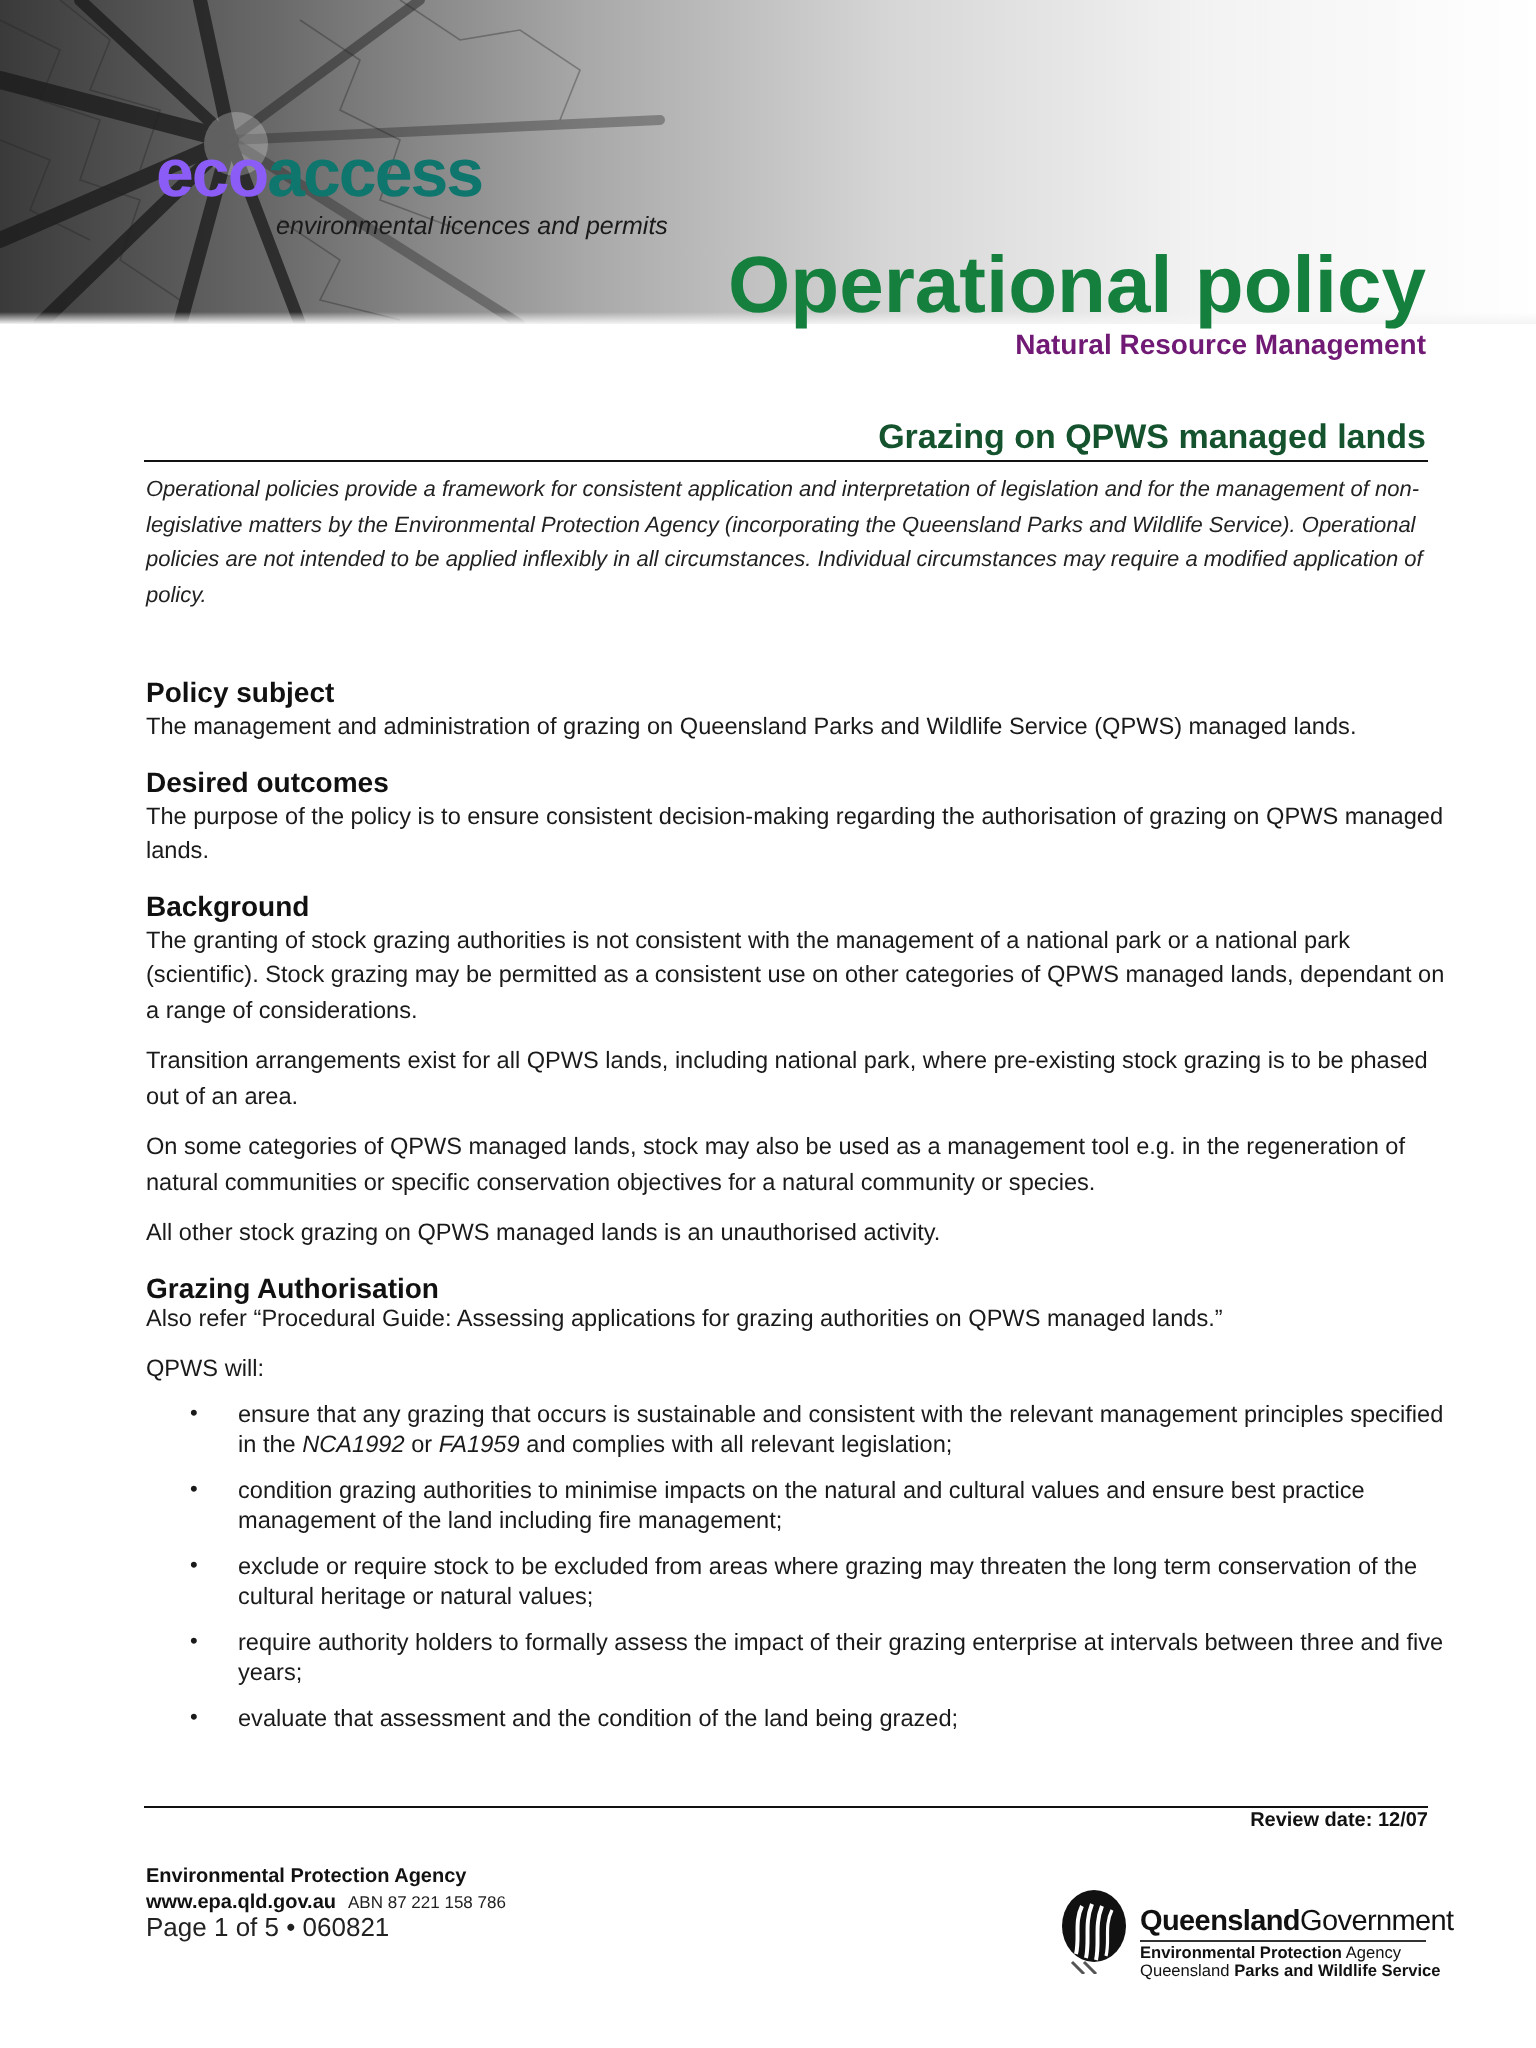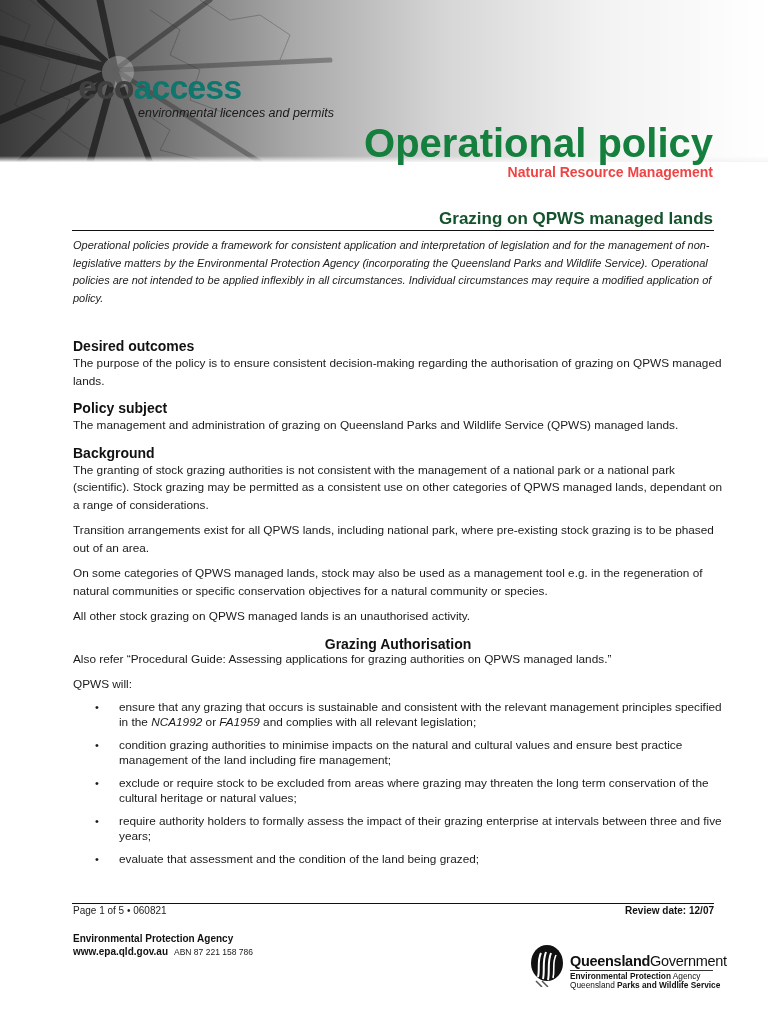--- a/index.html
+++ b/index.html
@@ -18,33 +18,33 @@
   .banner svg.leaf { position: absolute; left: 0; top: 0; }
   .banner .fade {
     position: absolute; left: 0; right: 0; bottom: 0; height: 6px;
     background: linear-gradient(180deg, rgba(255,255,255,0), #f4f4f4);
   }
   .logo {
     position: absolute; left: 78px; top: 70px;
     font-family: "Liberation Sans", sans-serif; font-weight: bold;
     font-size: 34px; letter-spacing: -1px; line-height: 1;
   }
-  .logo .eco { color: #404040; }
+  .logo .eco { color: #8b5cf6; }
   .logo .access { color: #0f766e; }
   .logo-tag {
     position: absolute; left: 138px; top: 106px;
     font-style: italic; font-size: 12.5px; color: #1a1a1a;
   }
   .doc-type {
     position: absolute; right: 55px; top: 121px;
     font-weight: bold; font-size: 40px; color: #15803d; white-space: nowrap;
   }
   .category {
     position: absolute; right: 55px; top: 164px;
-    font-weight: bold; font-size: 14px; color: #ef4444;
+    font-weight: bold; font-size: 14px; color: #701a75;
   }
   .doc-title {
     position: absolute; right: 55px; top: 209px;
     font-weight: bold; font-size: 17px; color: #14532d;
   }
   .title-rule {
     position: absolute; left: 72px; width: 642px; top: 230px; height: 0;
     border-top: 1.5px solid #111;
   }
   .intro {
@@ -52,38 +52,38 @@
     font-style: italic; font-size: 11px; line-height: 17.5px; color: #222;
   }
   .body {
     position: absolute; left: 73px; top: 337px; width: 650px;
     font-size: 11.8px; line-height: 17.5px; color: #1a1a1a;
   }
   .body h2 {
     margin: 0; font-size: 14px; font-weight: bold; line-height: 18px; color: #111;
   }
   .body h3 {
-    margin: 0; font-size: 14px; font-weight: bold; line-height: 14px; color: #111; text-align: center;
+    margin: 0; font-size: 14px; font-weight: bold; line-height: 14px; color: #111;
   }
   .body p { margin: 0; }
   .sec { margin-bottom: 9px; }
   .para { margin-bottom: 8px !important; }
   .bullets { list-style: none; margin: 0; padding: 0; }
   .bullets li {
     position: relative; padding-left: 46px; margin-bottom: 8px; line-height: 15px;
   }
   .bullets li .dot {
     position: absolute; left: 22px; top: 0; font-size: 11px;
   }
   .footer-rule {
     position: absolute; left: 72px; width: 642px; top: 903px;
     border-top: 1px solid #111;
   }
   .page-info {
-    position: absolute; left: 73px; top: 905px; font-size: 10px; color: #222;
+    position: absolute; left: 73px; top: 956px; font-size: 13px; color: #222;
   }
   .review {
     position: absolute; right: 54px; top: 905px; font-size: 10px; font-weight: bold; color: #111; text-align: right;
   }
   .agency {
     position: absolute; left: 73px; top: 933px; font-size: 10px; font-weight: bold; color: #111;
   }
   .web-line {
     position: absolute; left: 73px; top: 946px; font-size: 10px; color: #111;
   }
@@ -142,27 +142,27 @@
 
 <div class="doc-type">Operational policy</div>
 <div class="category">Natural Resource Management</div>
 <div class="doc-title">Grazing on QPWS managed lands</div>
 <div class="title-rule"></div>
 
 <p class="intro" style="margin:0">Operational policies provide a framework for consistent application and interpretation of legislation and for the management of non-legislative matters by the Environmental Protection Agency (incorporating the Queensland Parks and Wildlife Service). Operational policies are not intended to be applied inflexibly in all circumstances. Individual circumstances may require a modified application of policy.</p>
 
 <div class="body">
   <div class="sec">
+    <h2>Policy subject</h2>
+    <p>The management and administration of grazing on Queensland Parks and Wildlife Service (QPWS) managed lands.</p>
+  </div>
+
+  <div class="sec">
     <h2>Desired outcomes</h2>
     <p>The purpose of the policy is to ensure consistent decision-making regarding the authorisation of grazing on QPWS managed lands.</p>
-  </div>
-
-  <div class="sec">
-    <h2>Policy subject</h2>
-    <p>The management and administration of grazing on Queensland Parks and Wildlife Service (QPWS) managed lands.</p>
   </div>
 
   <div class="sec">
     <h2>Background</h2>
     <p class="para">The granting of stock grazing authorities is not consistent with the management of a national park or a national park (scientific). Stock grazing may be permitted as a consistent use on other categories of QPWS managed lands, dependant on a range of considerations.</p>
     <p class="para">Transition arrangements exist for all QPWS lands, including national park, where pre-existing stock grazing is to be phased out of an area.</p>
     <p class="para">On some categories of QPWS managed lands, stock may also be used as a management tool e.g. in the regeneration of natural communities or specific conservation objectives for a natural community or species.</p>
     <p class="para" style="margin-bottom:11px !important">All other stock grazing on QPWS managed lands is an unauthorised activity.</p>
   </div>
 

